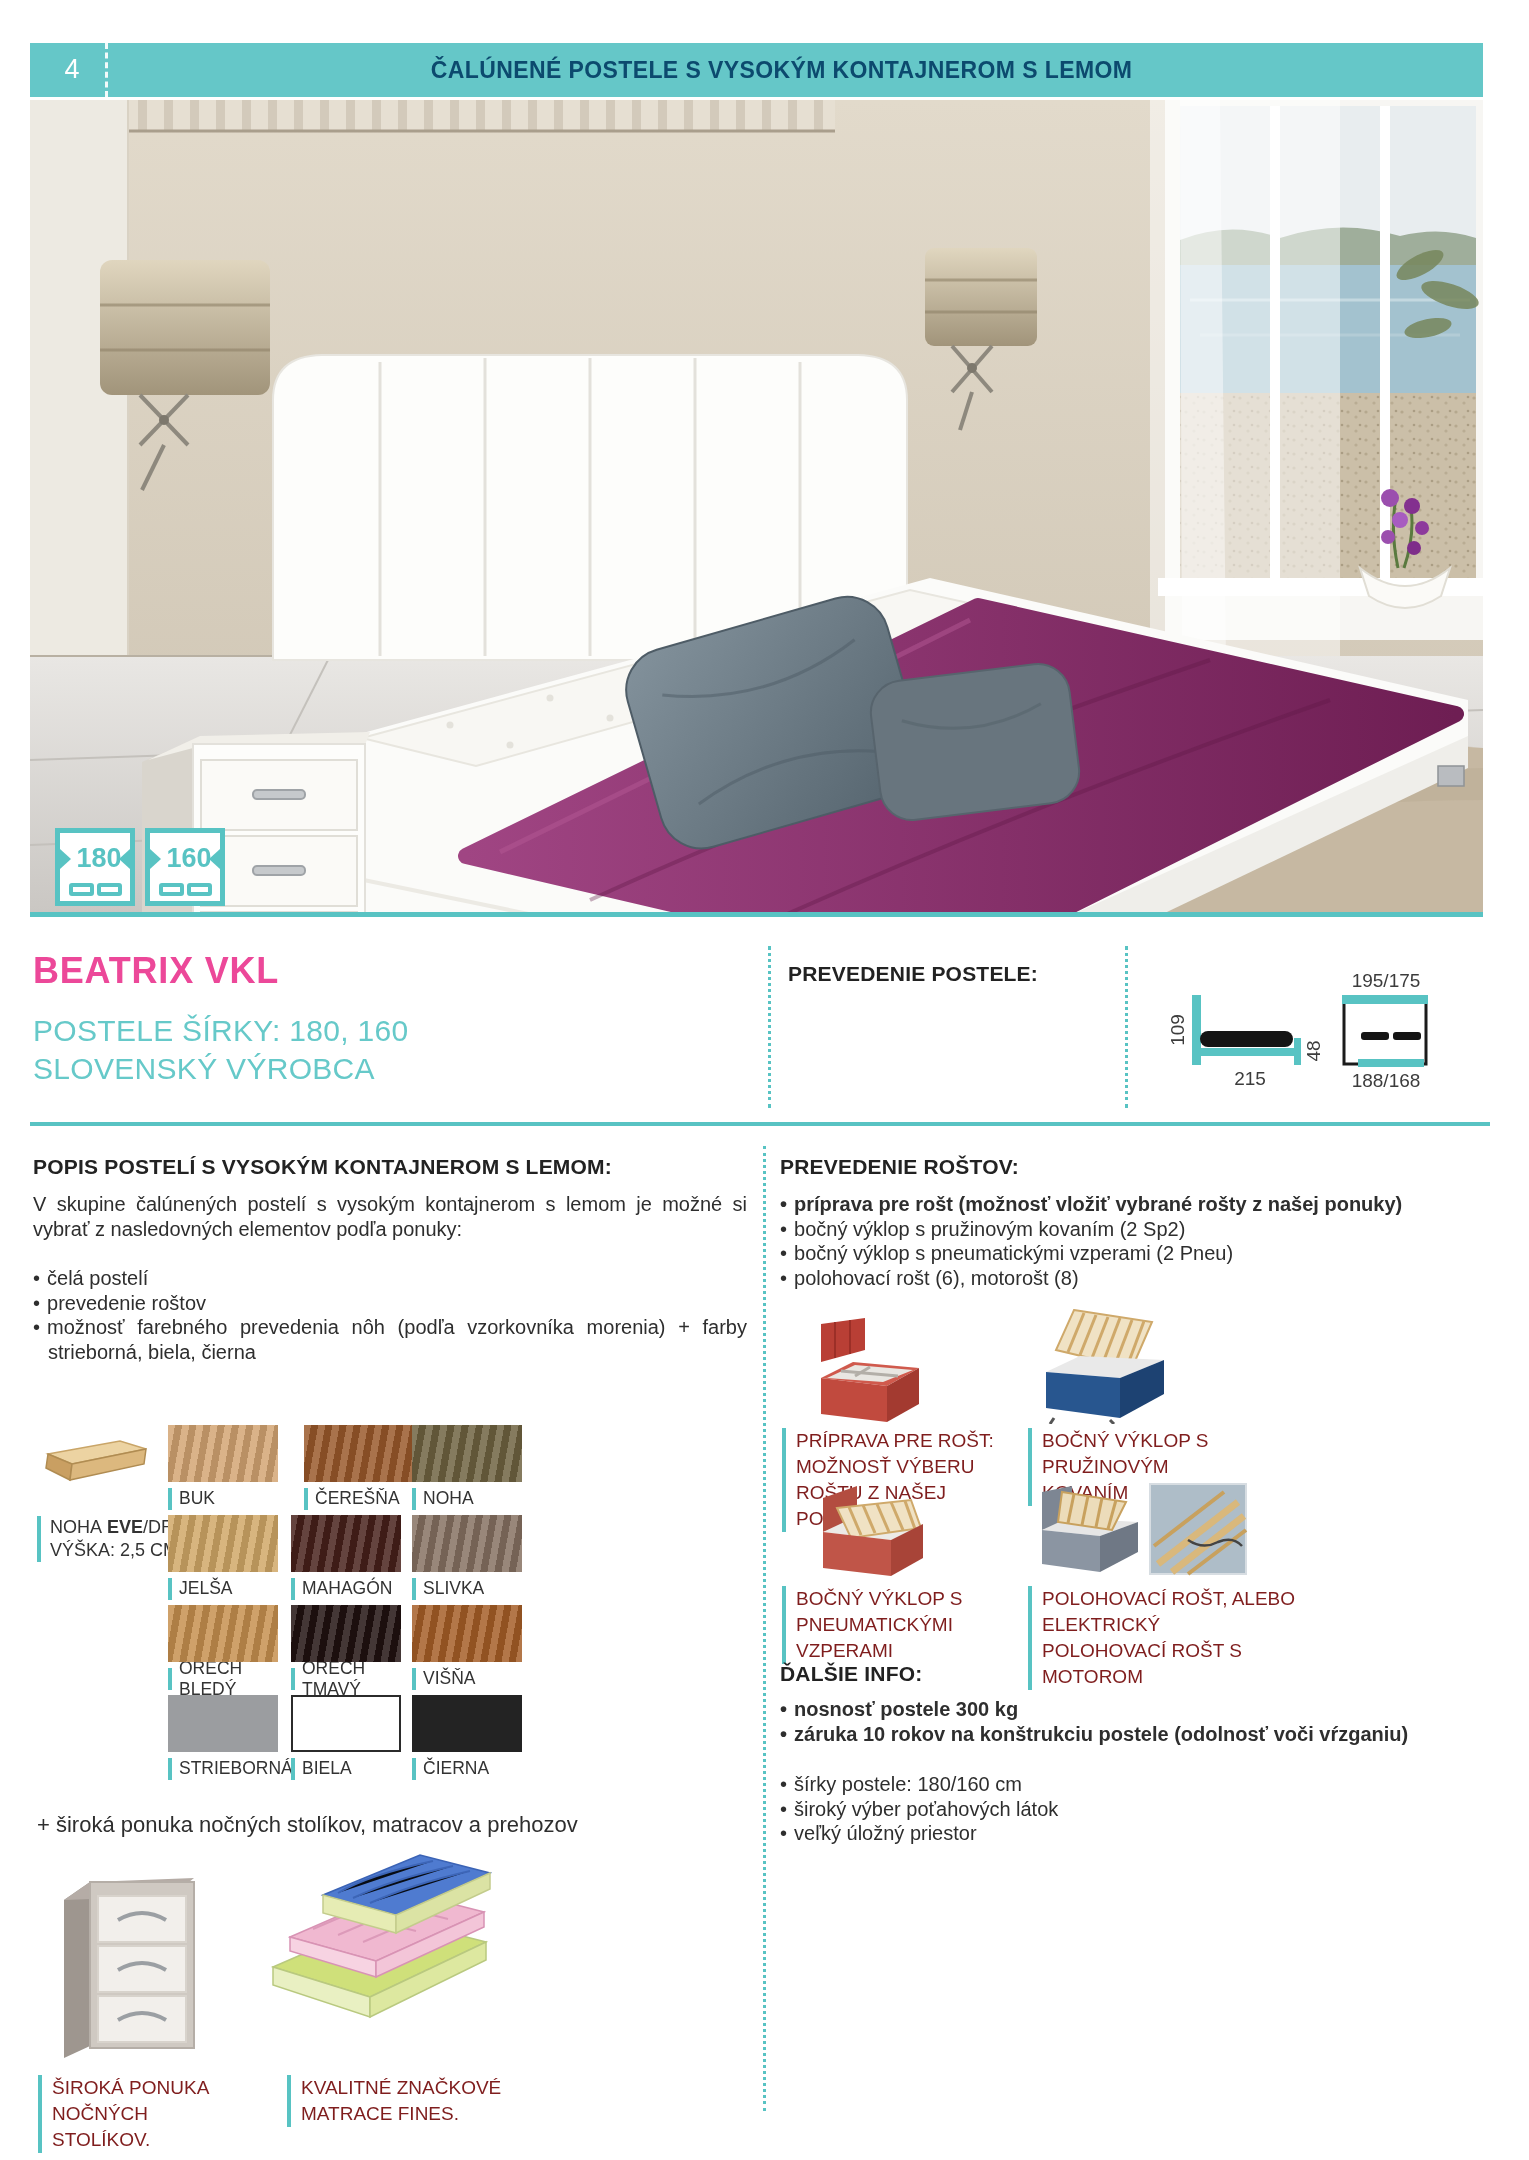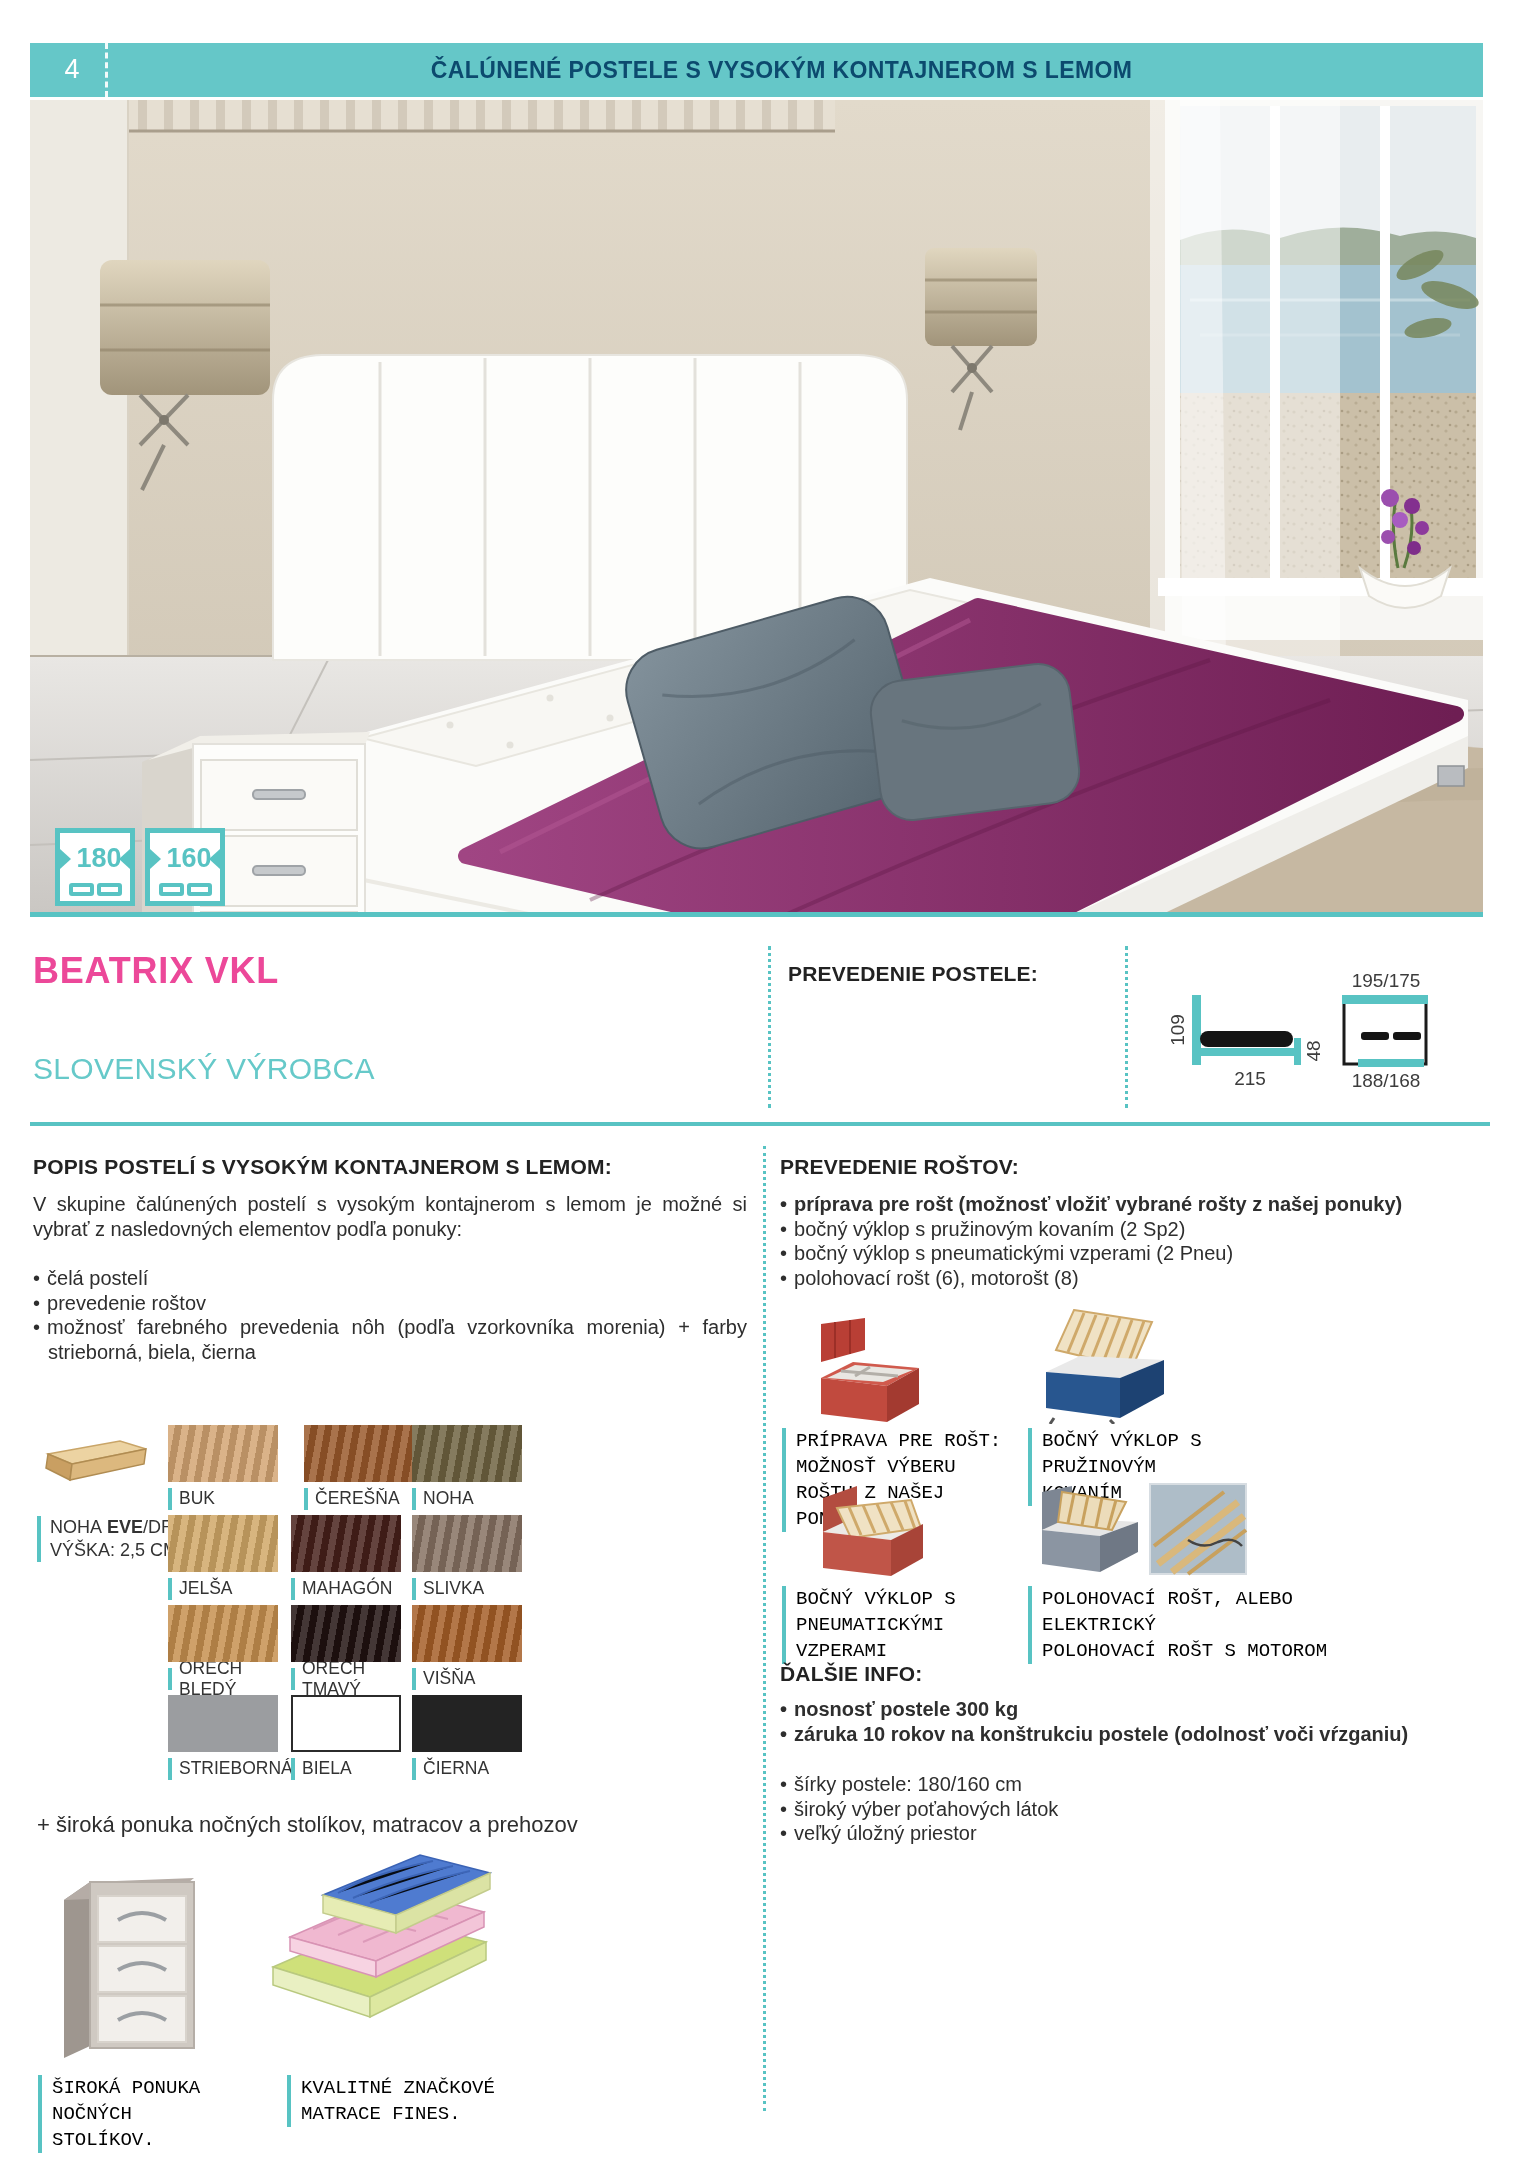--- a/index.html
+++ b/index.html
@@ -43,21 +43,21 @@
   .just{text-align:justify;}
 
   .blist div{position:relative;padding-left:15px;text-indent:-15px;line-height:24.5px;}
   .blist div::before{content:"•";margin-right:7px;}
   .bld{font-weight:bold;}
 
   .vdots{width:0;border-left:3px dotted #58c3c3;}
   .hrule{background:#58c3c3;height:4px;}
 
   
-  .cap{display:flex;gap:10px;font-size:19px;line-height:26px;color:#000000;font-family:Liberation Mono, monospace;}
+  .cap{display:flex;gap:10px;font-size:19px;line-height:26px;color:#7f1d1d;}
   .cap .bar{flex:none;width:4px;background:#58c3c3;}
 
   
   .swcell{width:110px;}
   .swatch{position:relative;width:110px;height:57px;overflow:hidden;}
   .swatch.grain::after{content:"";position:absolute;inset:0;
      background:repeating-linear-gradient(100deg,rgba(255,255,255,.16) 0 7px,
      rgba(0,0,0,.12) 7px 14px);}
   .swlabel{height:33px;display:flex;align-items:center;gap:7px;font-size:17.5px;color:#333;}
   .swlabel .tick{width:4px;height:22px;background:#58c3c3;flex:none;}
@@ -270,20 +270,21 @@
     <div class="arr-l"></div>
     <div class="num">160</div>
     <div class="arr-r"></div>
     <div class="slots">
         <span></span>
         <span></span>
       </div>
   </div>
 
   <div class="abs pname" style="left:33px;top:950px">BEATRIX VKL</div>
+  <div class="abs psub" style="left:33px;top:1012px">POSTELE ŠÍRKY: 180, 160</div>
   <div class="abs psub" style="left:33px;top:1050px">SLOVENSKÝ VÝROBCA</div>
 
   <div class="abs vdots" style="left:768px;top:946px;height:162px"></div>
 
   <div class="abs h-dark" style="left:788px;top:962px">PREVEDENIE POSTELE:</div>
 
   <div class="abs vdots" style="left:1125px;top:946px;height:162px"></div>
 
   <svg class="abs" style="left:1148px;top:956px" width="375" height="140" viewBox="0 0 375 140">
     <g fill="#3c3c3c" font-size="19" text-anchor="middle">

